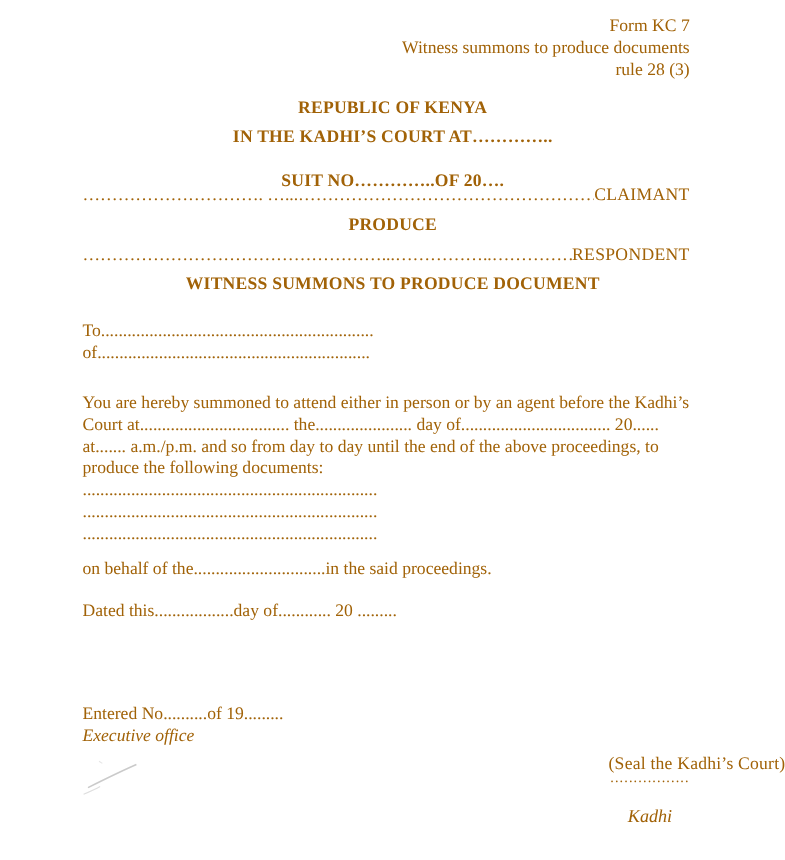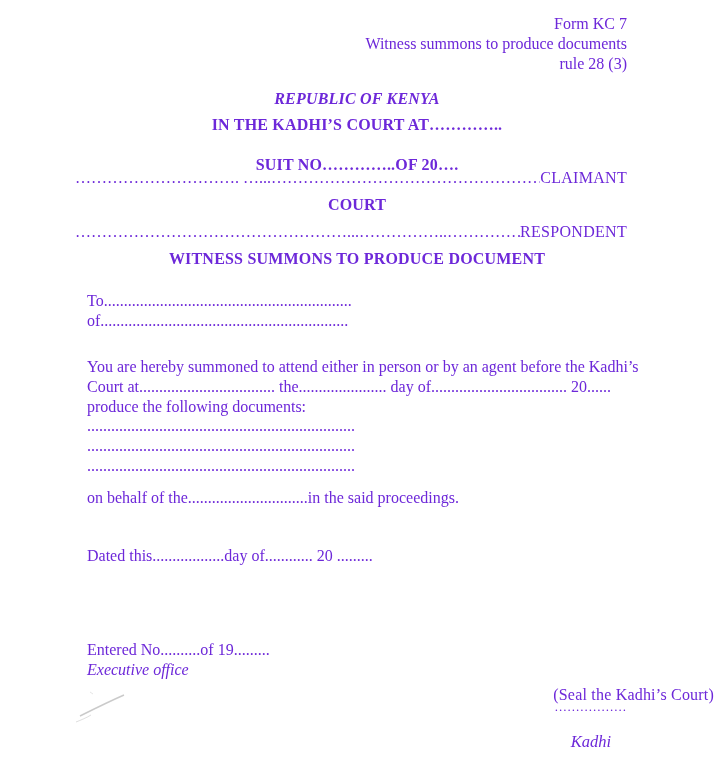--- a/index.html
+++ b/index.html
@@ -2,78 +2,79 @@
 <html><head>
 <meta charset="utf-8">
 <title>Form KC 7</title>
 <style>
   html, body { margin: 0; padding: 0; background: #ffffff; }
   .page {
     position: relative;
     width: 714px;
     height: 782px;
     background: #ffffff;
-    color: #6d28d9;
+    color: #a16207;
     font-family: "Liberation Serif", "DejaVu Serif", serif;
     font-size: 16px;
     overflow: hidden;
   }
   .abs { position: absolute; }
   .right-block { right: 87px; text-align: right; line-height: 20px; }
   .center-line { left: 0; width: 100%; text-align: center; font-weight: bold; letter-spacing: 0.2px; }
   .fill-row { left: 75px; width: 552px; display: flex; align-items: baseline; }
   .leader { flex: 1 1 auto; overflow: hidden; white-space: nowrap; }
   .row-label { flex: 0 0 auto; letter-spacing: 0.3px; }
-  .text-block { left: 87px; line-height: 19.5px; }
+  .text-block { left: 75px; line-height: 19.5px; }
   .line { white-space: nowrap; }
   .para-line { white-space: nowrap; line-height: 19.8px; }
   .behalf { margin-top: 12px; }
   .italic { font-style: italic; }
   .signature-block { right: 87px; text-align: center; line-height: 16px; }
   .sig-dots { font-size: 13px; letter-spacing: 1px; }
   .sig-name { font-size: 16.5px; font-style: italic; padding-top: 2px; margin-top: 17px; }
   .seal { font-weight: normal; }
 </style>
 </head>
 <body>
 
 <div class="page">
 
   <div class="abs right-block" style="top:14px;">
     <div class="line">Form KC 7</div>
     <div class="line">Witness summons to produce documents</div>
     <div class="line">rule 28 (3)</div>
   </div>
 
-  <div class="abs center-line" style="top:90px;font-style:italic;">REPUBLIC OF KENYA</div>
+  <div class="abs center-line" style="top:90px;">REPUBLIC OF KENYA</div>
   <div class="abs center-line" style="top:116px;">IN THE KADHI’S COURT AT…………..</div>
   <div class="abs center-line" style="top:156px;">SUIT NO…………..OF 20….</div>
 
   <div class="abs fill-row" style="top:169px;">
     <span class="leader">…………………………. …...……………………………………………………………………………………</span>
     <span class="row-label">CLAIMANT</span>
   </div>
 
-  <div class="abs center-line" style="top:196px;">COURT</div>
+  <div class="abs center-line" style="top:196px;">PRODUCE</div>
 
   <div class="abs fill-row" style="top:223px;">
     <span class="leader">……………………………………………...……………..……………………………………………………</span>
     <span class="row-label">RESPONDENT</span>
   </div>
 
   <div class="abs center-line" style="top:250px;">WITNESS SUMMONS TO PRODUCE DOCUMENT</div>
 
   <div class="abs text-block" style="top:291px;">
     <div class="line">To..............................................................</div>
     <div class="line">of..............................................................</div>
   </div>
 
   <div class="abs text-block" style="top:345px;margin-top:12px;">
     <div class="para-line">You are hereby summoned to attend either in person or by an agent before the Kadhi’s</div>
     <div class="para-line">Court at.................................. the...................... day of.................................. 20......</div>
+    <div class="para-line">at....... a.m./p.m. and so from day to day until the end of the above proceedings, to</div>
     <div class="para-line">produce the following documents:</div>
     <div class="para-line">...................................................................</div>
     <div class="para-line">...................................................................</div>
     <div class="para-line">...................................................................</div>
     <div class="para-line behalf">on behalf of the..............................in the said proceedings.</div>
   </div>
 
   <div class="abs text-block" style="top:546px;">Dated this..................day of............ 20 .........</div>
 
   <div class="abs text-block" style="top:628px;margin-top:12px;">

